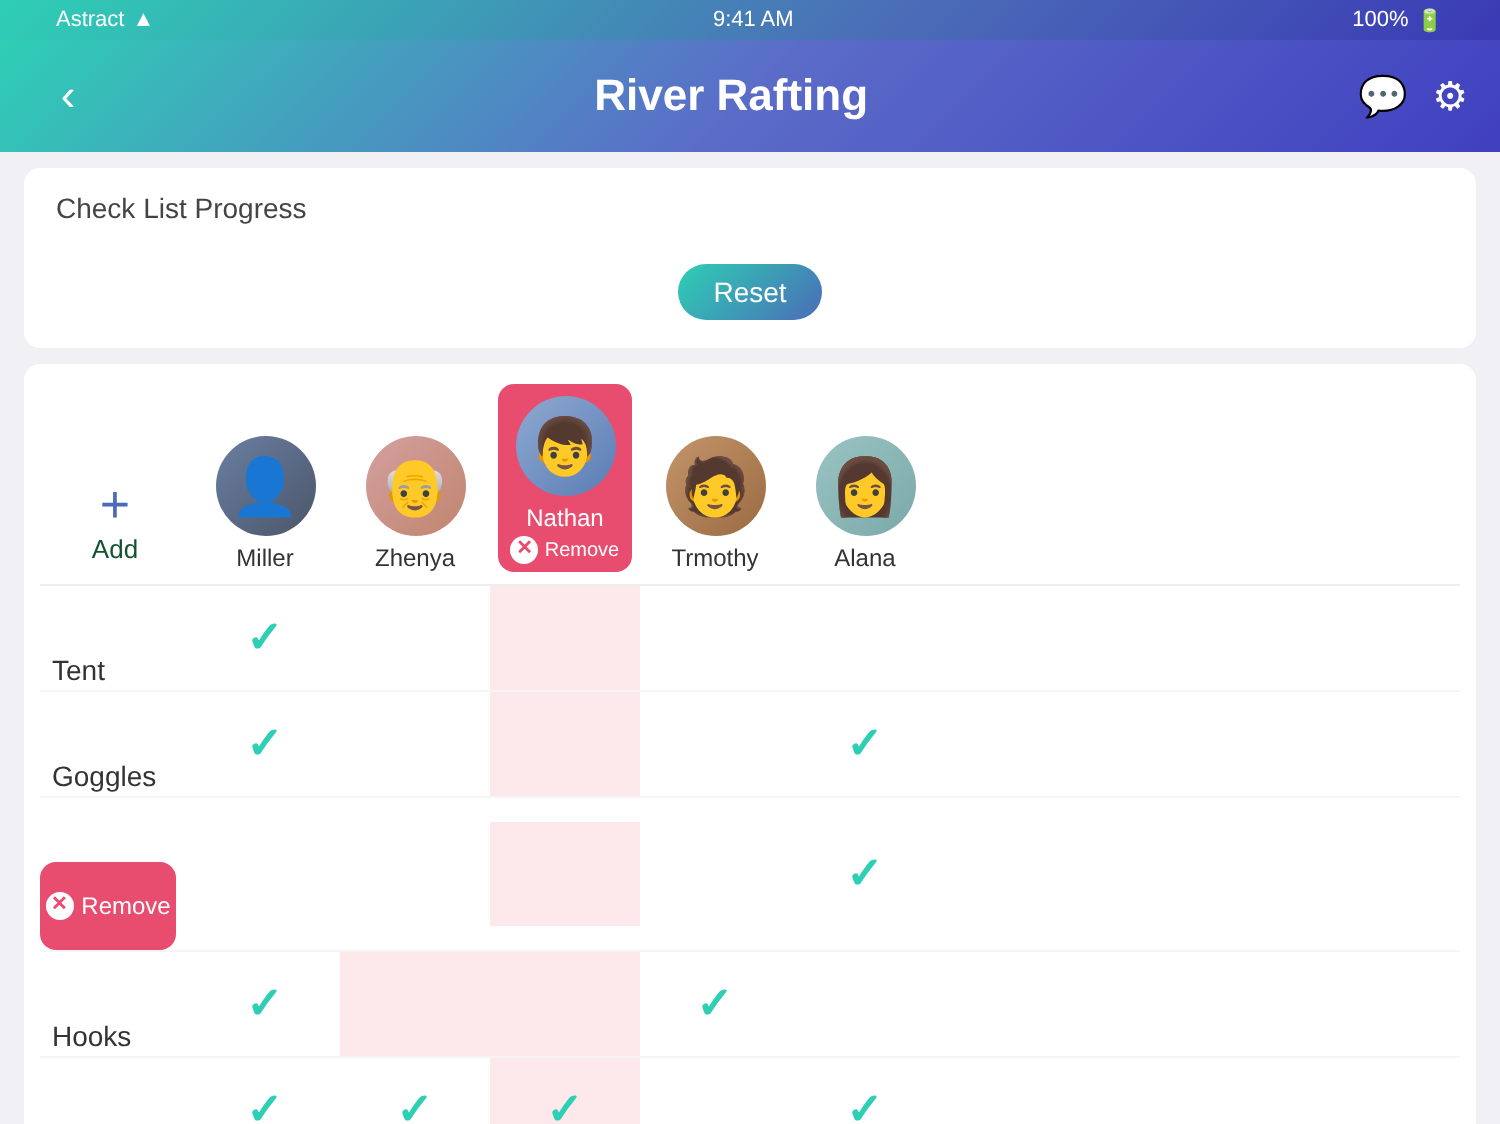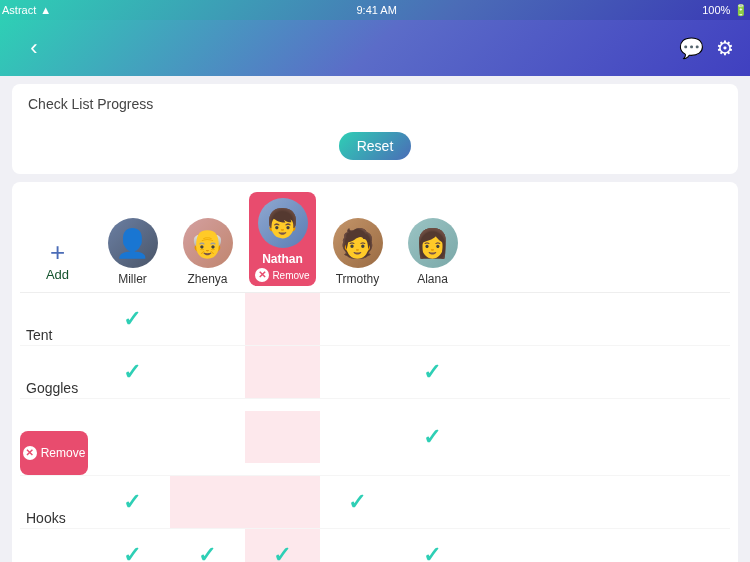--- a/index.html
+++ b/index.html
@@ -11,21 +11,21 @@
       overflow: hidden;
     }
 
     
     .status-bar {
       height: 20px;
       background: linear-gradient(135deg, #2ecfb5 0%, #4b6cb7 60%, #3a3ab5 100%);
       display: flex;
       align-items: center;
       justify-content: space-between;
-      padding: 0 2px;
+      padding: 0 28px;
       font-size: 11px;
       color: white;
     }
     .status-bar-left, .status-bar-right {
       display: flex;
       align-items: center;
       gap: 4px;
       font-size: 11px;
     }
 
@@ -187,21 +187,21 @@
       background: #e84c6e;
       border-radius: 8px;
       padding: 6px 6px 4px;
       display: flex;
       flex-direction: column;
       align-items: center;
       position: relative;
     }
     .nathan-cell .member-name {
       color: white;
-      font-weight: 700;
+      font-weight: 400;
     }
     .remove-badge {
       display: flex;
       align-items: center;
       gap: 3px;
       background: transparent;
       color: white;
       font-size: 10px;
       margin-top: 2px;
     }
@@ -313,20 +313,21 @@
   </div>
   <div>9:41 AM</div>
   <div class="status-bar-right">
     <span>100%</span>
     <span>🔋</span>
   </div>
 </div>
 
 <div class="header">
   <div class="header-back">‹</div>
+  <div class="header-title">River Rafting</div>
   <div class="header-icons">
     <span class="header-icon">💬</span>
     <span class="header-icon">⚙</span>
   </div>
 </div>
 
 <div class="progress-section">
   <div class="progress-header">
     <span class="progress-label">Check List Progress</span>
   </div>

